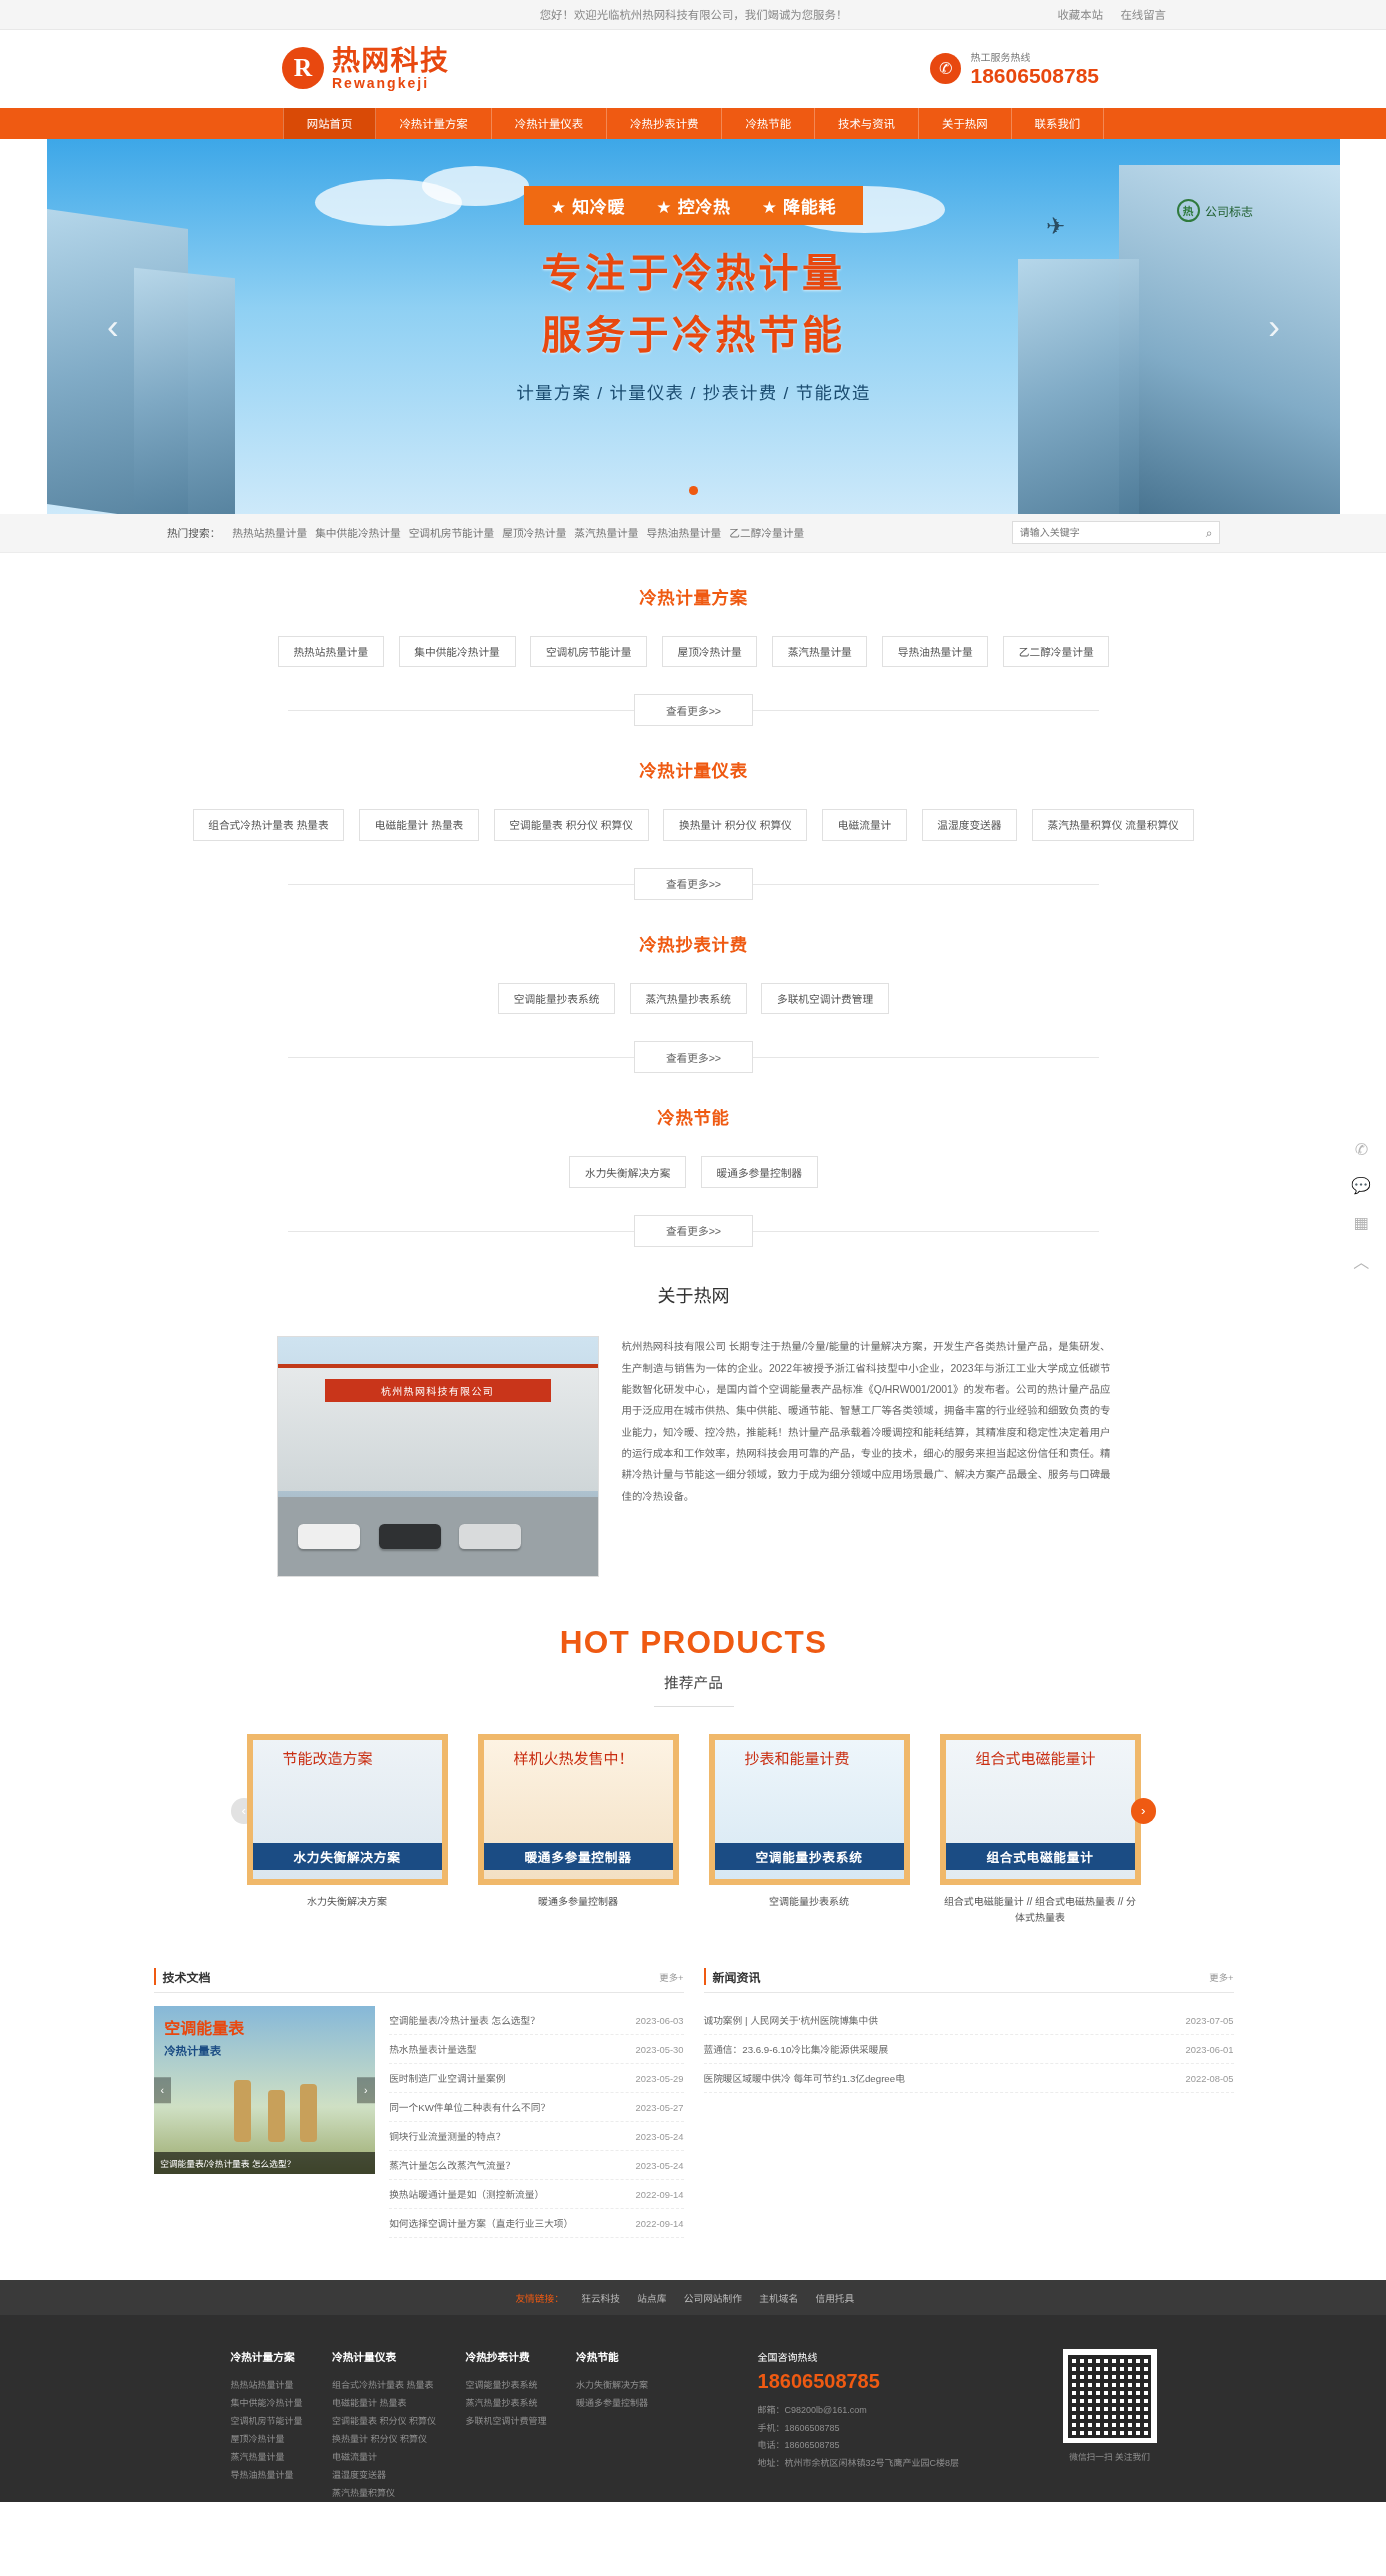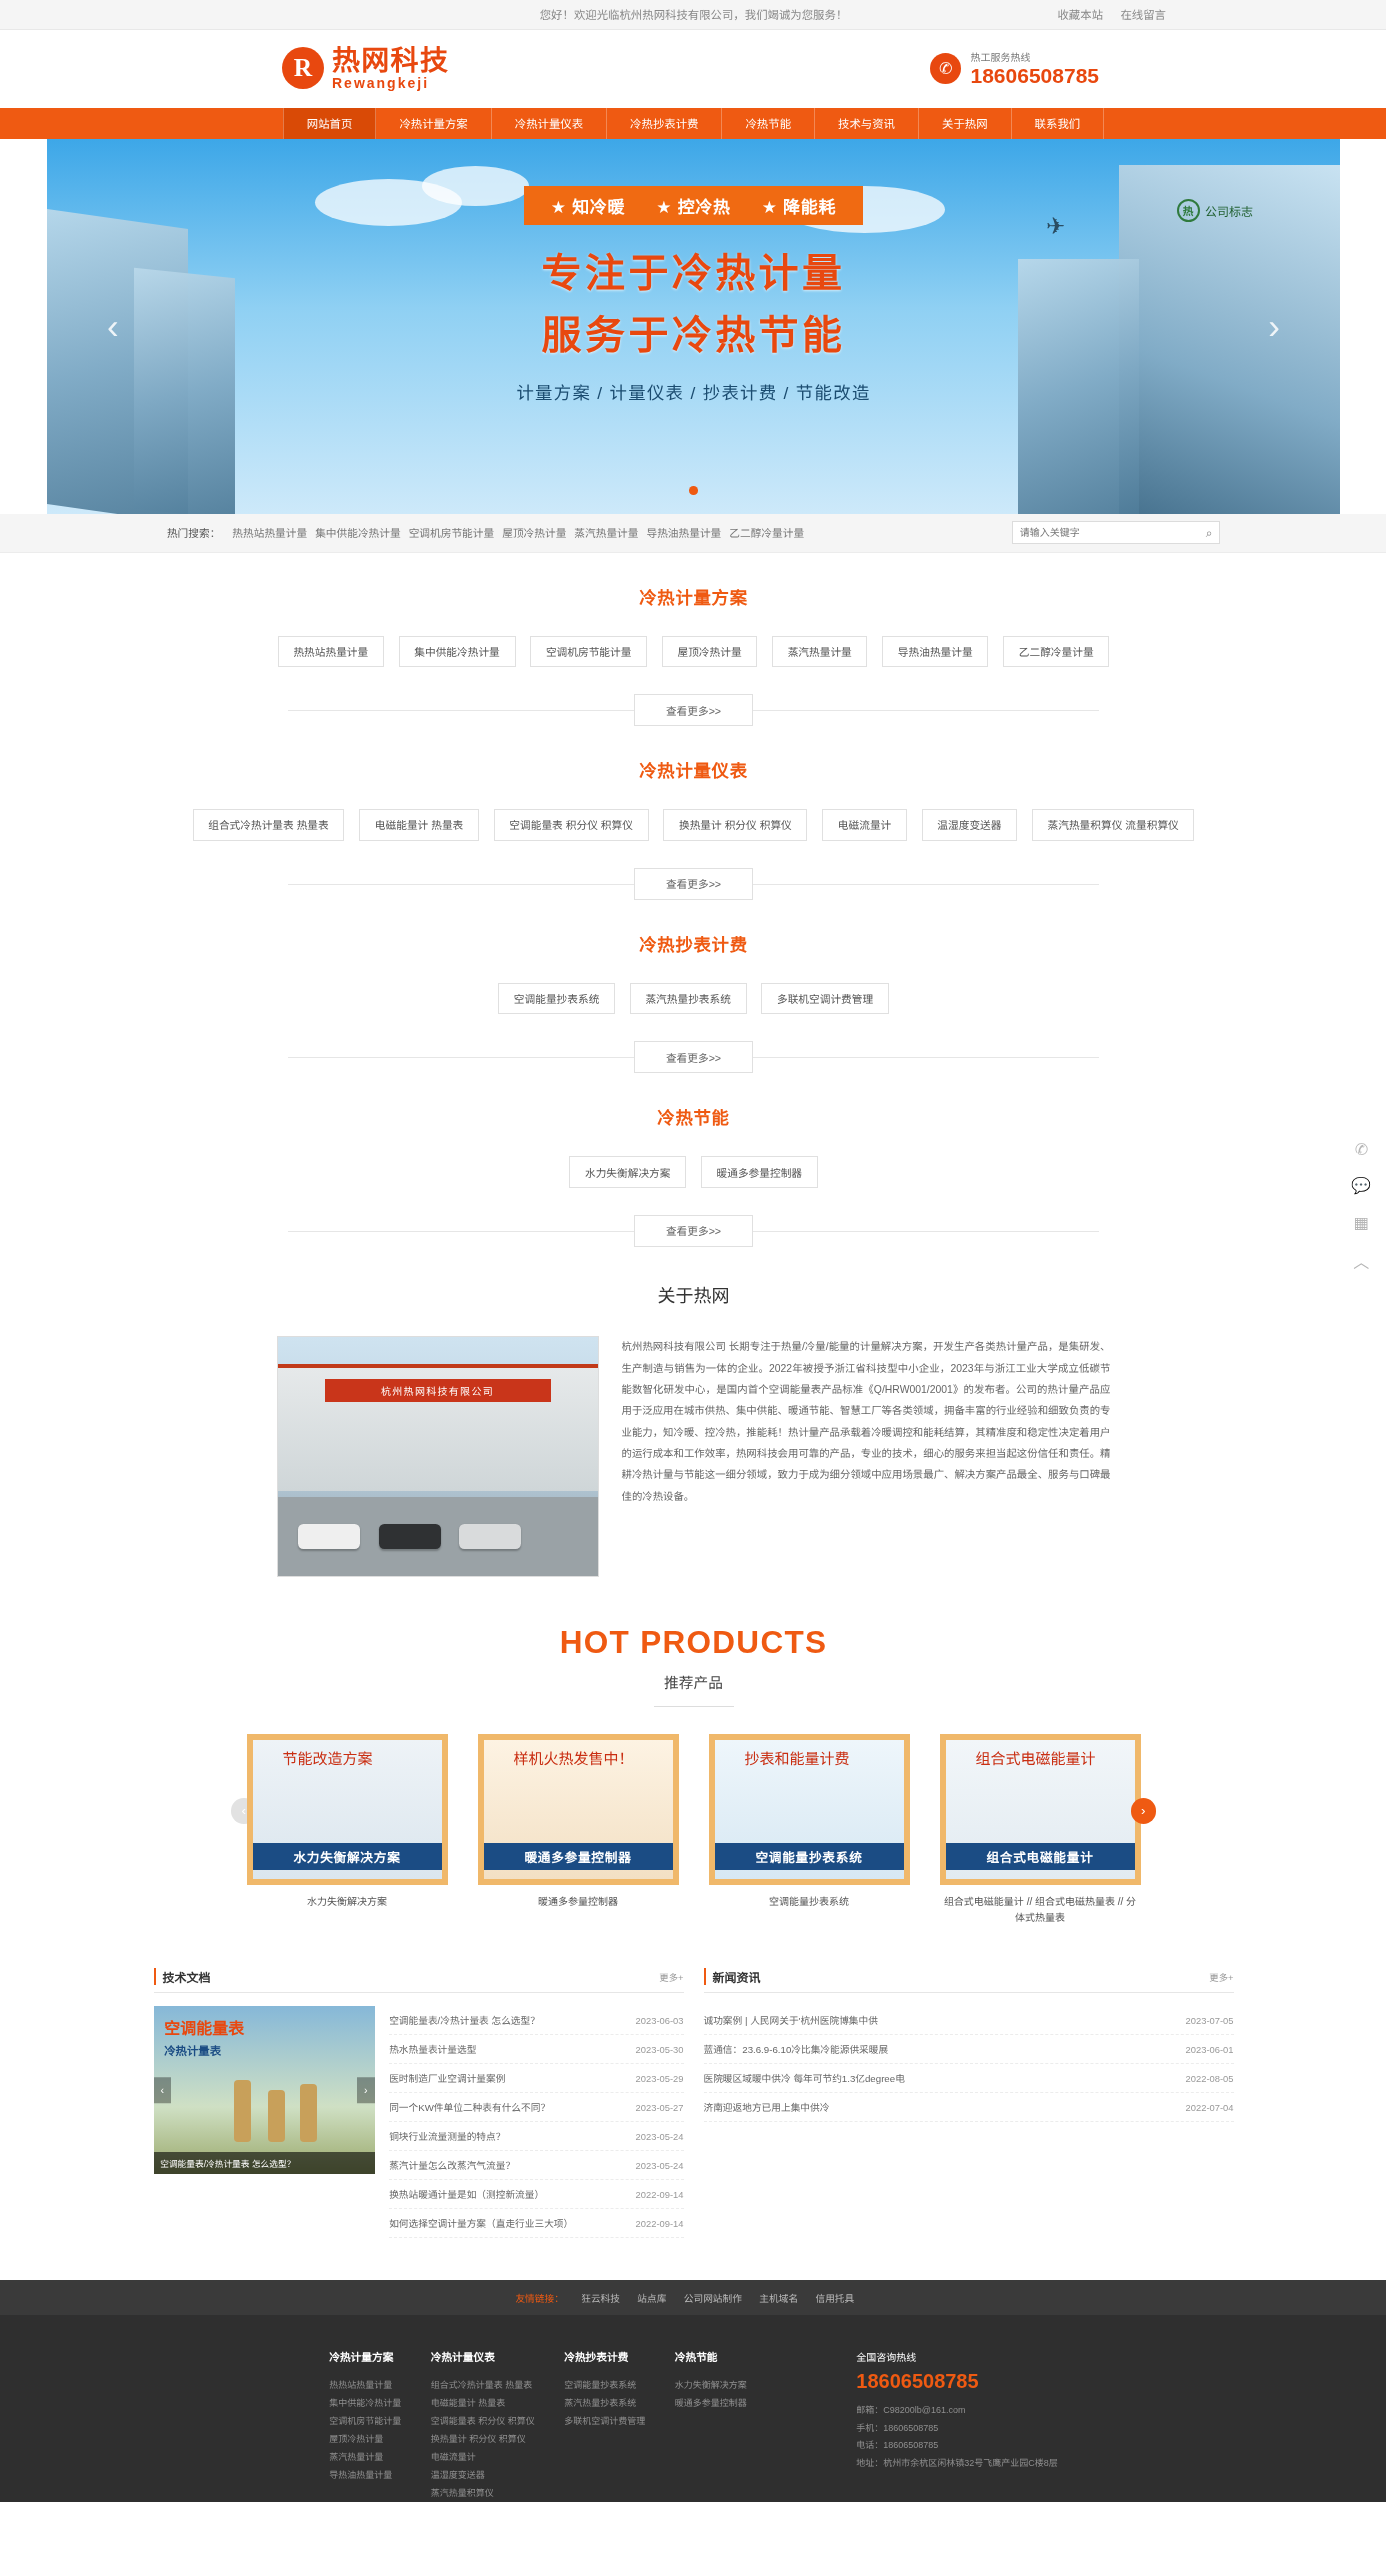--- a/index.html
+++ b/index.html
@@ -695,24 +695,20 @@
             <span class="dt">2023-07-05</span>
           </div>
           <div class="list-item">
             <span>蓝通信：23.6.9-6.10冷比集冷能源供采暖展</span>
             <span class="dt">2023-06-01</span>
           </div>
           <div class="list-item">
             <span>医院暖区域暖中供冷 每年可节约1.3亿degree电</span>
             <span class="dt">2022-08-05</span>
           </div>
-          <div class="list-item">
-            <span>济南迎返地方已用上集中供冷</span>
-            <span class="dt">2022-07-04</span>
-          </div>
         </div>
     </div>
   </div>
 </div>
 
 <div class="flinks">
   <span class="lbl">友情链接：</span>
   <span id="flinks-items"><span style="margin-right: 17.4px;">狂云科技</span><span style="margin-right: 17.4px;">站点库</span><span style="margin-right: 17.4px;">公司网站制作</span><span style="margin-right: 17.4px;">主机域名</span><span style="margin-right: 17.4px;">信用托具</span></span>
 </div>
 
@@ -751,20 +747,26 @@
         </div>
       </div>
     <div class="fcontact">
       <div class="hl">全国咨询热线</div>
       <div class="num">18606508785</div>
       <p>邮箱：C98200lb@161.com</p>
       <p>手机：18606508785</p>
       <p>电话：18606508785</p>
       <p>地址：杭州市余杭区闲林镇32号飞鹰产业园C楼8层</p>
     </div>
+    <div class="qr-wrap">
+      <div class="qr">
+          <div class="qr-grid"></div>
+        </div>
+      <div class="qr-label">微信扫一扫 关注我们</div>
+    </div>
   </div>
 </div>
 
 <div class="side-float">
   <div>✆</div>
   <div>💬</div>
   <div>▦</div>
   <div>︿</div>
 </div>
 

